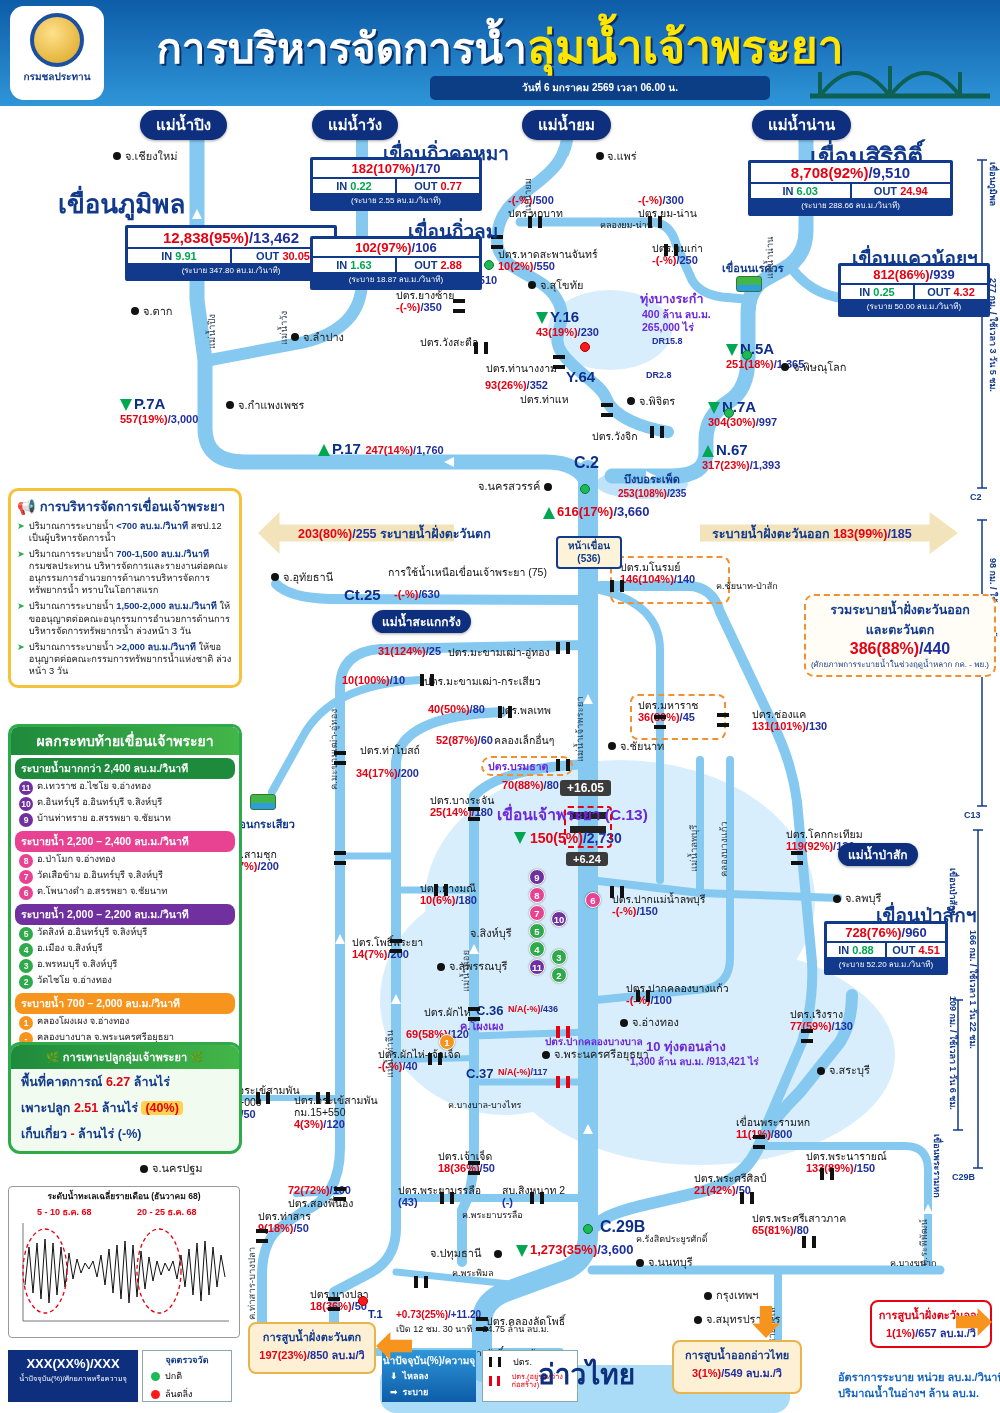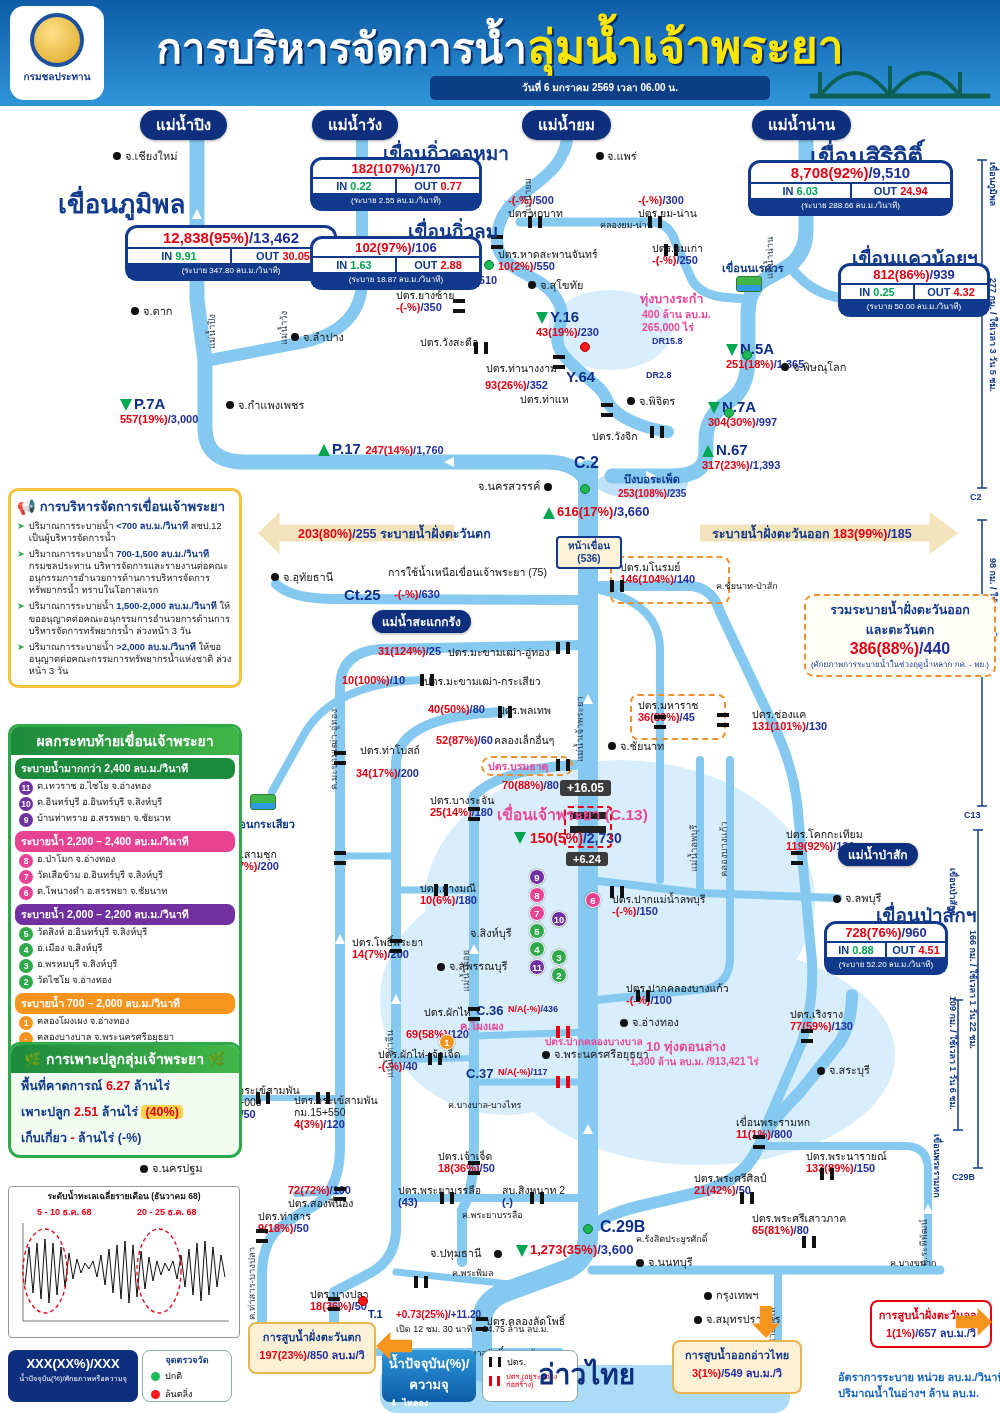--- a/index.html
+++ b/index.html
@@ -12,33 +12,33 @@
 #logo .emb{width:54px;height:54px;border-radius:50%;background:radial-gradient(circle at 40% 35%,#ffe08a,#d9a520);border:4px solid #1b4fa0;margin:7px auto 2px}
 #logo .t{font-size:10px;font-weight:800;color:#123a8c;text-align:center;white-space:nowrap}
 #title{position:absolute;left:120px;top:10px;width:760px;text-align:center;white-space:nowrap;z-index:3}
 #title .t1{font-size:42px;font-weight:800;color:#fff;text-shadow:2px 2px 0 #0a2d66}
 #title .t2{font-size:46px;font-weight:800;color:#ffe600;text-shadow:2px 2px 0 #0a2d66}
 #date{position:absolute;left:430px;top:76px;width:340px;height:24px;background:#0b3e85;border-radius:5px;color:#fff;font-size:10px;font-weight:700;text-align:center;line-height:24px;z-index:3}
 
 .lbl{position:absolute;font-size:10.5px;color:#111;white-space:nowrap;line-height:1.15;z-index:5}
 .s9{font-size:9px}.s8{font-size:8px}
 .nv{color:#123a8c;font-weight:800}
-.redt{color:#ec4899;font-weight:800}
+.redt{color:#6d28d9;font-weight:800}
 .bluet{color:#1f2f9e;font-weight:800}
 .vals{position:absolute;font-size:11px;font-weight:800;white-space:nowrap;z-index:5}
 .vals .r,.r{color:#e60012}.vals .b,.b{color:#1f2f9e}
 .stn{position:absolute;color:#0d2f8a;font-weight:800;font-size:15px;white-space:nowrap;z-index:5}
 .gl{position:absolute;white-space:nowrap;line-height:1.15;z-index:5}
 .gl .gn{font-size:10.5px;color:#111}
 .gl .gv{font-size:11px;font-weight:800}
 .rev{display:flex;flex-direction:column-reverse}
 .pill{position:absolute;background:#0e2f7e;color:#fff;font-weight:800;font-size:15px;padding:3px 16px;border-radius:16px;white-space:nowrap;box-shadow:0 1px 3px rgba(0,0,0,.35);z-index:6}
 .pill.sm2{font-size:12px;padding:2px 10px}
 .damtitle{position:absolute;color:#123a8c;font-weight:800;white-space:nowrap;z-index:6}
-.dam{position:absolute;background:#fff;border:3px solid #123a8c;text-align:center;border-radius:12px;z-index:6}
+.dam{position:absolute;background:#fff;border:3px solid #123a8c;text-align:center;border-radius:2px;z-index:6}
 .dam .st{font-weight:800;padding:1px 2px;white-space:nowrap}
 .dam .io{display:flex;border-top:2px solid #123a8c}
 .dam .io>div{flex:1;font-size:11px;font-weight:800;padding:1px 0}
 .dam .io>div:first-child{border-right:2px solid #123a8c}
 .dam .lab{color:#123a8c}.dam .inv{color:#00a651}.dam .outv{color:#e60012}
 .dam .rel{background:#123a8c;color:#fff;font-size:8px;padding:1px 0;white-space:nowrap}
 .dot{position:absolute;border-radius:50%;z-index:6}
 .dg{width:10px;height:10px;background:#1db954;border:1px solid #0a7a33}
 .drd{width:10px;height:10px;background:#ff1a1a;border:1px solid #a00000}
 .dk{width:8px;height:8px;background:#111}
@@ -70,41 +70,41 @@
 #mgmt .item{display:flex;gap:4px;font-size:9.3px;color:#222;line-height:1.3;margin-bottom:4px}
 #mgmt .chk{color:#2eaa4a;font-weight:800}
 #mgmt b{color:#123a8c}
 #impact{left:8px;top:724px;width:234px;border:3px solid #2eaa4a;border-radius:10px;overflow:hidden}
 #impact .head{background:linear-gradient(90deg,#1e8a3c,#43b649);color:#fff;font-size:14px;font-weight:800;text-align:center;padding:3px 0}
 .sechead{font-size:10.5px;font-weight:800;color:#fff;padding:2px 6px;border-radius:8px;margin:3px 4px 1px}
 .sh1{background:#1e8a3c}.sh2{background:#e84393}.sh3{background:#7030a0}.sh4{background:#f7941d}
 .secitem{display:flex;align-items:flex-start;gap:4px;font-size:9.3px;color:#222;padding:1px 8px;line-height:1.25}
 .secitem .numc2{position:static;flex:0 0 14px;width:14px;height:14px;border-radius:50%;color:#fff;font-size:8.5px;font-weight:800;display:flex;align-items:center;justify-content:center}
 #crop{left:8px;top:1042px;width:234px;border:3px solid #2eaa4a;border-radius:12px;padding-bottom:4px;background:#f2fbef}
-#crop .banner{background:linear-gradient(90deg,#1e8a3c,#43b649);border-radius:9px 9px 0 0;color:#fff;font-size:14px;font-weight:800;text-align:center;padding:3px 0}
+#crop .banner{background:linear-gradient(90deg,#1e8a3c,#43b649);border-radius:9px 9px 0 0;color:#fff;font-size:11px;font-weight:800;text-align:center;padding:3px 0}
 #crop .row{font-size:12.5px;font-weight:800;color:#123a8c;padding:3px 10px}
 #crop .num{color:#e60012}
 #crop .chip{background:#ffd34d;color:#e60012;padding:0 4px;border-radius:4px}
 #tide{left:8px;top:1186px;width:232px;height:152px;border:1px solid #999;border-radius:4px;background:#fff;z-index:8}
 #tide .tt{font-size:8.5px;color:#111;text-align:center;padding-top:2px;font-weight:700}
 #tide .ann{position:absolute;font-size:9px;color:#e60012;font-weight:800}
 
-.legbox{position:absolute;z-index:9;border-radius:8px}
+.legbox{position:absolute;z-index:9;border-radius:0}
 #lg1{left:8px;top:1350px;width:130px;height:52px;background:#0e2f7e;color:#fff;text-align:center}
 #lg1 .l1{font-size:13px;font-weight:800;padding-top:6px}
 #lg1 .l2{font-size:7.3px;padding-top:2px}
 #lg2{left:142px;top:1350px;width:90px;height:52px;background:#fff;border:1.5px solid #8aa}
 #lg2 .h{font-size:9px;font-weight:800;color:#123a8c;text-align:center;padding-top:2px}
 #lg2 .row{display:flex;align-items:center;gap:5px;font-size:9px;padding:2px 8px}
 #lg2 .d{width:9px;height:9px;border-radius:50%}
 #lg3{left:382px;top:1350px;width:94px;height:52px;background:linear-gradient(180deg,#2f96d8,#0d5ca8);color:#fff}
-#lg3 .h{font-size:13px;font-weight:700;text-align:center;padding-top:3px}
+#lg3 .h{font-size:10px;font-weight:700;text-align:center;padding-top:3px}
 #lg3 .row{display:flex;align-items:center;gap:5px;font-size:9px;padding:1px 8px;font-weight:700}
 #lg4{left:482px;top:1350px;width:96px;height:52px;background:#fff;border:1.5px solid #8aa}
-#lg4 .row{display:flex;align-items:center;gap:6px;font-size:9px;padding:4px 6px 0}
+#lg4 .row{display:flex;align-items:center;gap:12px;font-size:9px;padding:4px 6px 0}
 #lg4 .g{width:12px;height:10px;border-left:3.5px solid #111;border-right:3.5px solid #111}
 #lg4 .g.rd{border-color:#e60012}
 #lg4 .rdt{color:#e60012;font-size:7.4px;white-space:normal;line-height:1.1}
 .pump{position:absolute;background:#fdf0d5;border:2px solid #e8b54c;border-radius:8px;text-align:center;z-index:9}
 .pump .t{font-size:11px;font-weight:800;color:#123a8c;padding-top:4px}
 .pump .v{font-size:11px;font-weight:800}
 .oarr{position:absolute;background:#f7941d;z-index:9}
 .oal{clip-path:polygon(0 50%,40% 0,40% 28%,100% 28%,100% 72%,40% 72%,40% 100%)}
 .oar{clip-path:polygon(0 28%,60% 28%,60% 0,100% 50%,60% 100%,60% 72%,0 72%)}
 .oad{clip-path:polygon(28% 0,72% 0,72% 55%,100% 55%,50% 100%,0 55%,28% 55%)}

